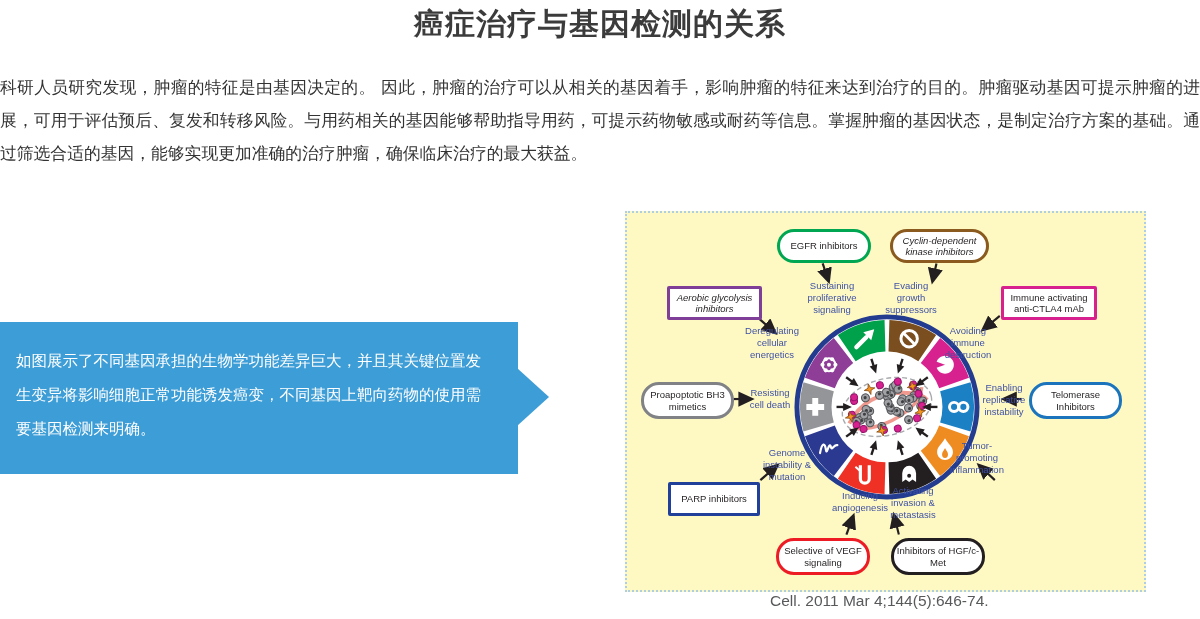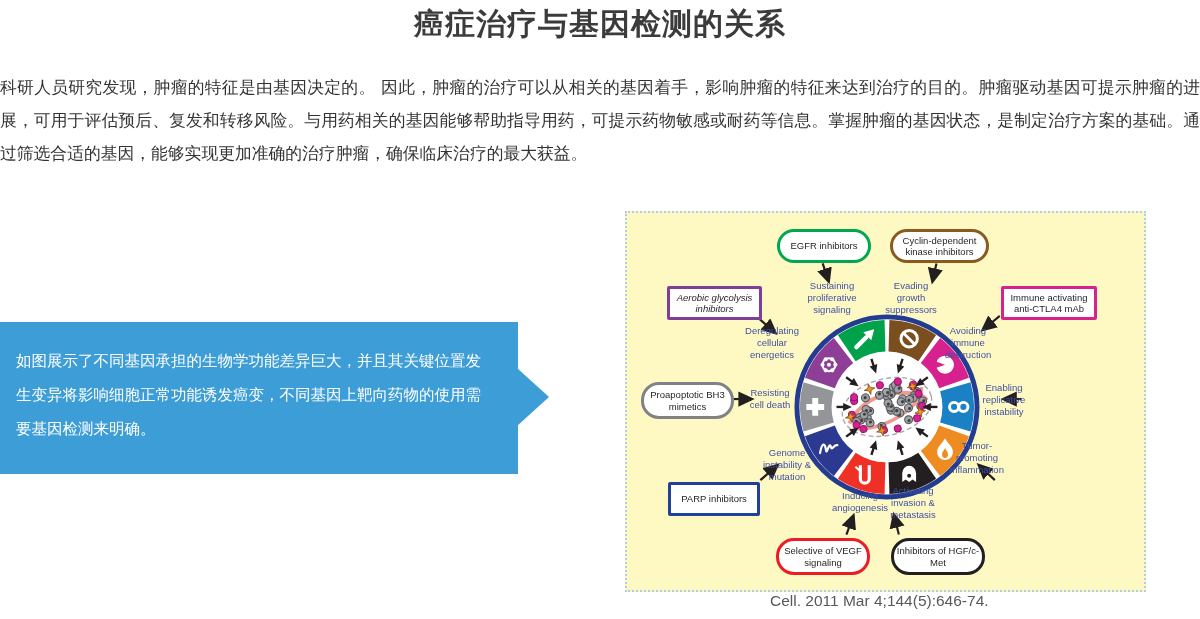--- a/index.html
+++ b/index.html
@@ -289,31 +289,34 @@
         <line x1="398" y1="188" x2="380" y2="188" stroke="#231F20" stroke-width="2.2" marker-end="url(#ah)"></line>
         <line x1="134" y1="270" x2="151" y2="255" stroke="#231F20" stroke-width="2.2" marker-end="url(#ah)"></line>
         <line x1="371" y1="270" x2="355" y2="255" stroke="#231F20" stroke-width="2.2" marker-end="url(#ah)"></line>
         <line x1="221" y1="325" x2="228" y2="306" stroke="#231F20" stroke-width="2.2" marker-end="url(#ah)"></line>
         <line x1="274" y1="325" x2="269" y2="305" stroke="#231F20" stroke-width="2.2" marker-end="url(#ah)"></line>
       </svg>
 
     <div class="tbox pill t-egfr" style="border-color: rgb(0, 166, 81);">
       <span>EGFR inhibitors</span>
     </div>
-    <div class="tbox pill t-cdk" style="border-color: rgb(138, 90, 30);">
+    <div class="tbox pill t-cdk" style="border-color: rgb(138, 90, 30); font-style: italic;">
       <span>Cyclin-dependent kinase inhibitors</span>
     </div>
     <div class="tbox rect t-aerobic" style="border-color: rgb(127, 63, 152);">
       <span>Aerobic glycolysis inhibitors</span>
     </div>
     <div class="tbox rect t-ctla4" style="border-color: rgb(214, 33, 143);">
       <span>Immune activating anti-CTLA4 mAb</span>
     </div>
     <div class="tbox pill t-bh3" style="border-color: rgb(128, 130, 133);">
       <span>Proapoptotic BH3 mimetics</span>
+    </div>
+    <div class="tbox pill t-telomerase" style="border-color: rgb(28, 117, 188);">
+      <span>Telomerase Inhibitors</span>
     </div>
     <div class="tbox rect t-parp" style="border-color: rgb(33, 64, 154);">
       <span>PARP inhibitors</span>
     </div>
     <div class="tbox pill t-vegf" style="border-color: rgb(237, 28, 36);">
       <span>Selective of VEGF signaling</span>
     </div>
     <div class="tbox pill t-hgf" style="border-color: rgb(35, 31, 32);">
       <span>Inhibitors of HGF/c-Met</span>
     </div>

